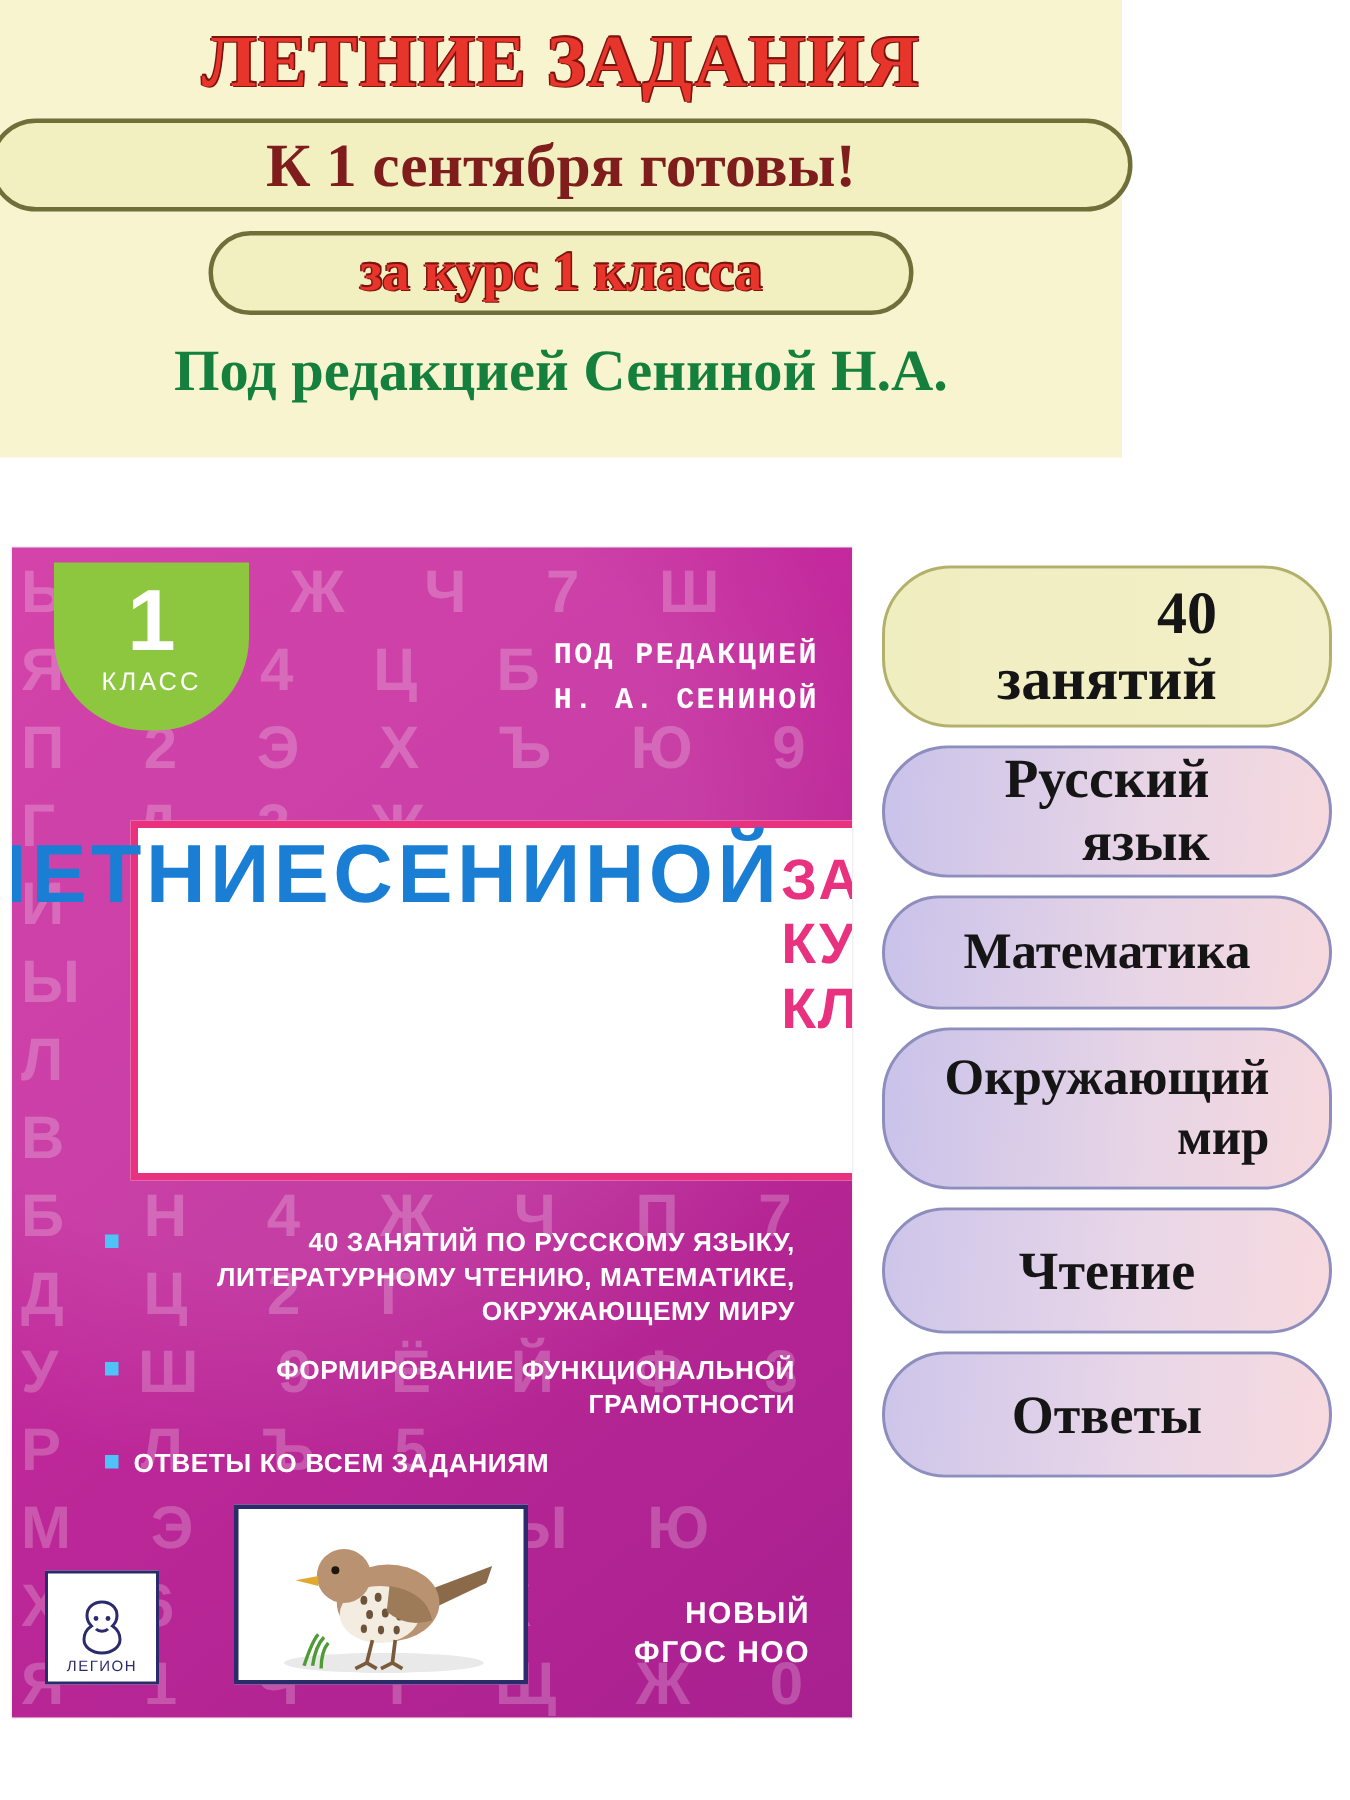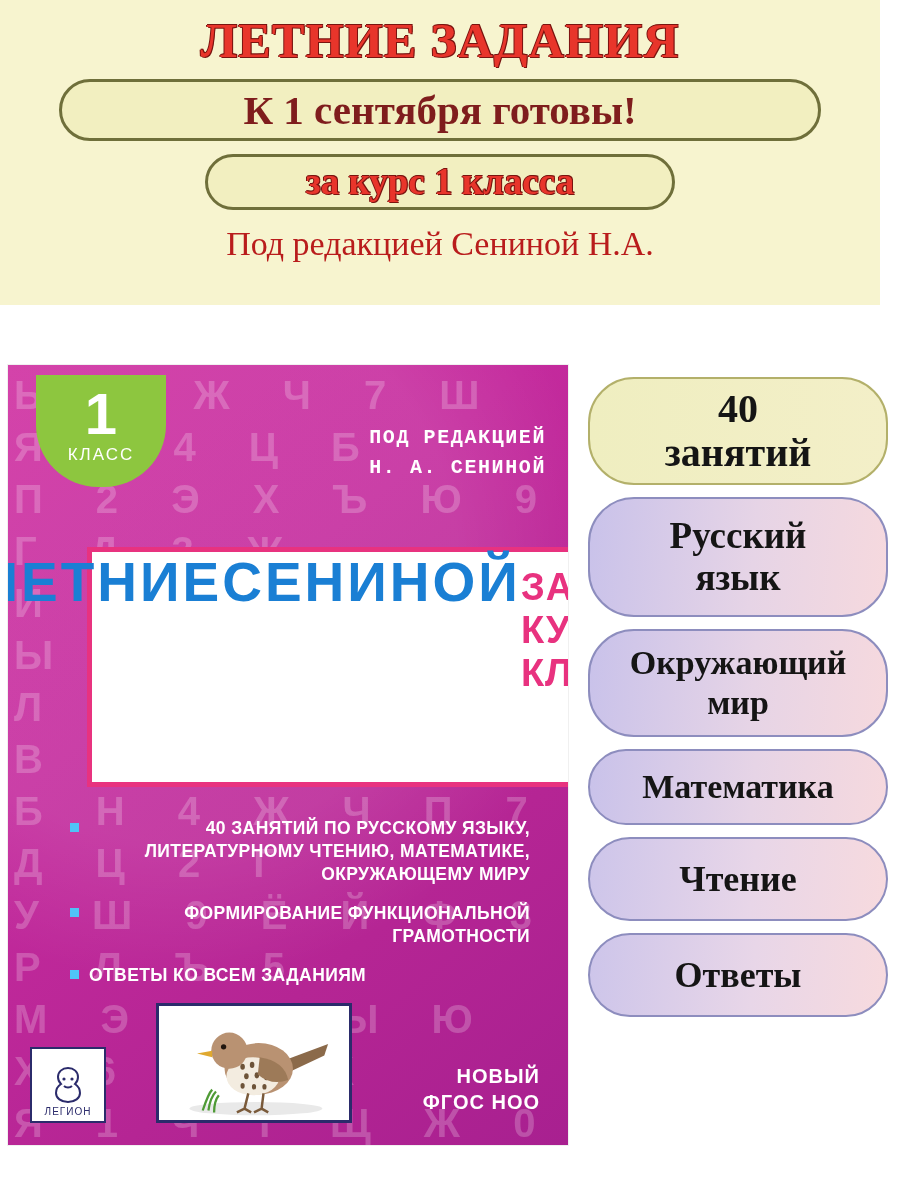--- a/index.html
+++ b/index.html
@@ -7,21 +7,21 @@
     width: 900px; height: 1200px;
     background: #ffffff;
     font-family: "Liberation Serif", serif;
     overflow: hidden;
   }
 
   .page { position: relative; width: 900px; height: 1200px; background: #fff; }
 
   
   .banner {
-    position: absolute; left: 0; top: 0; width: 880px; height: 305px;
+    position: absolute; left: 0; top: 0; width: 748px; height: 305px;
     background: #f7f4cf;
     display: flex; flex-direction: column; align-items: center;
     padding-top: 14px;
   }
   .banner-title {
     font-family: "Liberation Serif", serif;
     font-weight: bold;
     font-size: 49px;
     letter-spacing: 1px;
     color: #e8352b;
@@ -44,21 +44,21 @@
     margin-bottom: 13px;
   }
   .pill-2 {
     width: 470px; height: 56px;
     font-size: 37px;
     color: #e8352b;
     text-shadow: 1px 1px 0 #7a1410, -1px 0 0 #7a1410, 0 -1px 0 #7a1410, 1px -1px 0 #7a1410;
     margin-bottom: 15px;
   }
   .banner-editor {
-    font-size: 34px; font-weight: normal; color: #b91c1c;
+    font-size: 39px; font-weight: bold; color: #15803d;
   }
 
   
   .content {
     position: absolute; left: 0; top: 305px; width: 900px; height: 895px;
   }
 
   
   .book {
     position: absolute; left: 8px; top: 60px;
@@ -171,29 +171,29 @@
   
   .tags {
     position: absolute; left: 588px; top: 72px;
     width: 300px;
     display: flex; flex-direction: column; gap: 12px;
   }
   .tag {
     border: 2px solid #8d8dbe;
     border-radius: 46px;
     display: flex; align-items: center; justify-content: center;
-    text-align: center;
+    text-align: right;
     font-family: "Liberation Serif", serif;
     font-weight: bold;
     color: #151515;
     padding: 6px 10px;
   }
   .tag-1 { height: 108px; font-size: 40px; line-height: 44px;
     background: linear-gradient(90deg, #efeec0 0%, #f3efc8 100%); border-color: #b3b06a; }
-  .tag-2 { height: 120px; font-size: 37px; line-height: 42px;
+  .tag-2 { height: 88px; font-size: 37px; line-height: 42px;
     background: linear-gradient(95deg, #c9c2ea 0%, #e6d4e6 55%, #f6d9de 100%); }
   .tag-3 { height: 76px; font-size: 34px;
     background: linear-gradient(95deg, #c9c2ea 0%, #e6d4e6 55%, #f6d9de 100%); }
   .tag-4 { height: 108px; font-size: 34px; line-height: 40px;
     background: linear-gradient(95deg, #c9c2ea 0%, #e6d4e6 55%, #f6d9de 100%); }
   .tag-5 { height: 84px; font-size: 36px;
     background: linear-gradient(95deg, #cdc5ea 0%, #e8d6e8 55%, #f7dade 100%); }
   .tag-6 { height: 84px; font-size: 36px;
     background: linear-gradient(95deg, #cdc5ea 0%, #e8d6e8 55%, #f7dade 100%); }
 </style>
@@ -296,20 +296,20 @@
 
       <div class="fgos">
         <div>НОВЫЙ</div>
         <div>ФГОС НОО</div>
       </div>
     </div>
 
     <div class="tags">
       <div class="tag tag-1">40<br>занятий</div>
       <div class="tag tag-2">Русский<br>язык</div>
+      <div class="tag tag-3">Математика</div>
       <div class="tag tag-4">Окружающий<br>мир</div>
-      <div class="tag tag-3">Математика</div>
       <div class="tag tag-5">Чтение</div>
       <div class="tag tag-6">Ответы</div>
     </div>
 
   </div>
 </div>
 
 </body></html>

